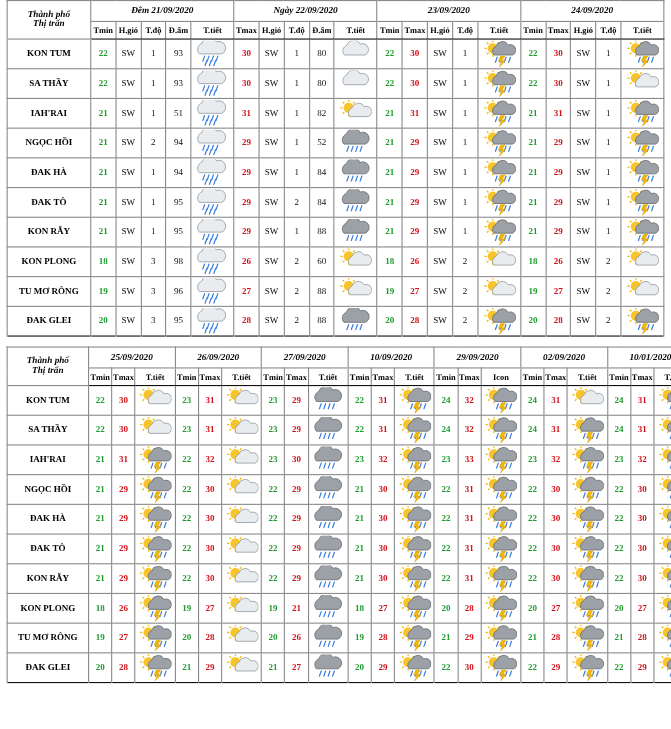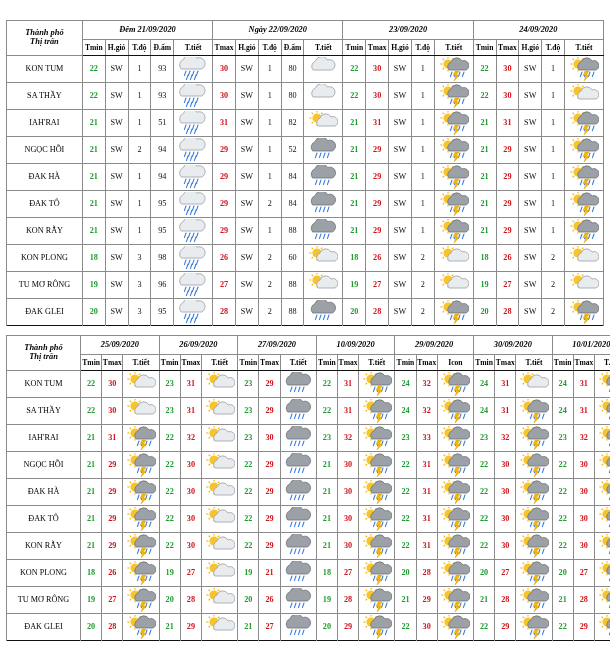--- a/index.html
+++ b/index.html
@@ -6,21 +6,21 @@
   html, body {
     margin: 0; padding: 0;
     background: #ffffff;
     font-family: "Liberation Serif", serif;
   }
   .page {
     width: 610px;
     height: 663px;
     position: relative;
     background: #fff;
-    padding: 20px 6px;
+    padding: 0 6px;
   }
   table.wx {
     border-collapse: collapse;
     table-layout: fixed;
     width: 598px;
     border: 1.5px solid #111;
   }
   table.wx td, table.wx th {
     border: 0.8px solid #8a8a8a;
     padding: 0;
@@ -50,21 +50,21 @@
   th.corner {
     font-style: normal;
     font-weight: bold;
     font-size: 8.6px;
     line-height: 1.35;
     border-bottom: 1.4px solid #111;
     border-right: 1.4px solid #111;
     text-align: center;
   }
   td.place {
-    font-weight: normal;
+    font-weight: bold;
     font-size: 8.6px;
     text-align: left;
     padding-left: 5px;
     border-right: 1.4px solid #111;
     border-bottom: 0.8px dashed #888;
   }
   td.num { font-weight: bold; font-size: 8.6px; }
   td.tmin { color: #1f9c2f; }
   td.tmax { color: #d0121a; }
   td.plain { color: #111; font-weight: normal; font-size: 8px; }
@@ -1014,21 +1014,21 @@
           <tr class="daterow">
             <th class="corner" rowspan="2">
               <div>Thành phố</div>
               <div>Thị trấn</div>
             </th>
             <th colspan="3" class="grpstart">25/09/2020</th>
             <th colspan="3" class="grpstart">26/09/2020</th>
             <th colspan="3" class="grpstart">27/09/2020</th>
             <th colspan="3" class="grpstart">10/09/2020</th>
             <th colspan="3" class="grpstart">29/09/2020</th>
-            <th colspan="3" class="grpstart">30/09/2020</th>
+            <th colspan="3" class="grpstart">02/09/2020</th>
             <th colspan="3" class="grpstart">10/01/2020</th>
           </tr>
           <tr class="subrow">
             <th class="grpstart">Tmin</th>
             <th>Tmax</th>
             <th>T.tiết</th>
             <th class="grpstart">Tmin</th>
             <th>Tmax</th>
             <th>T.tiết</th>
             <th class="grpstart">Tmin</th>

